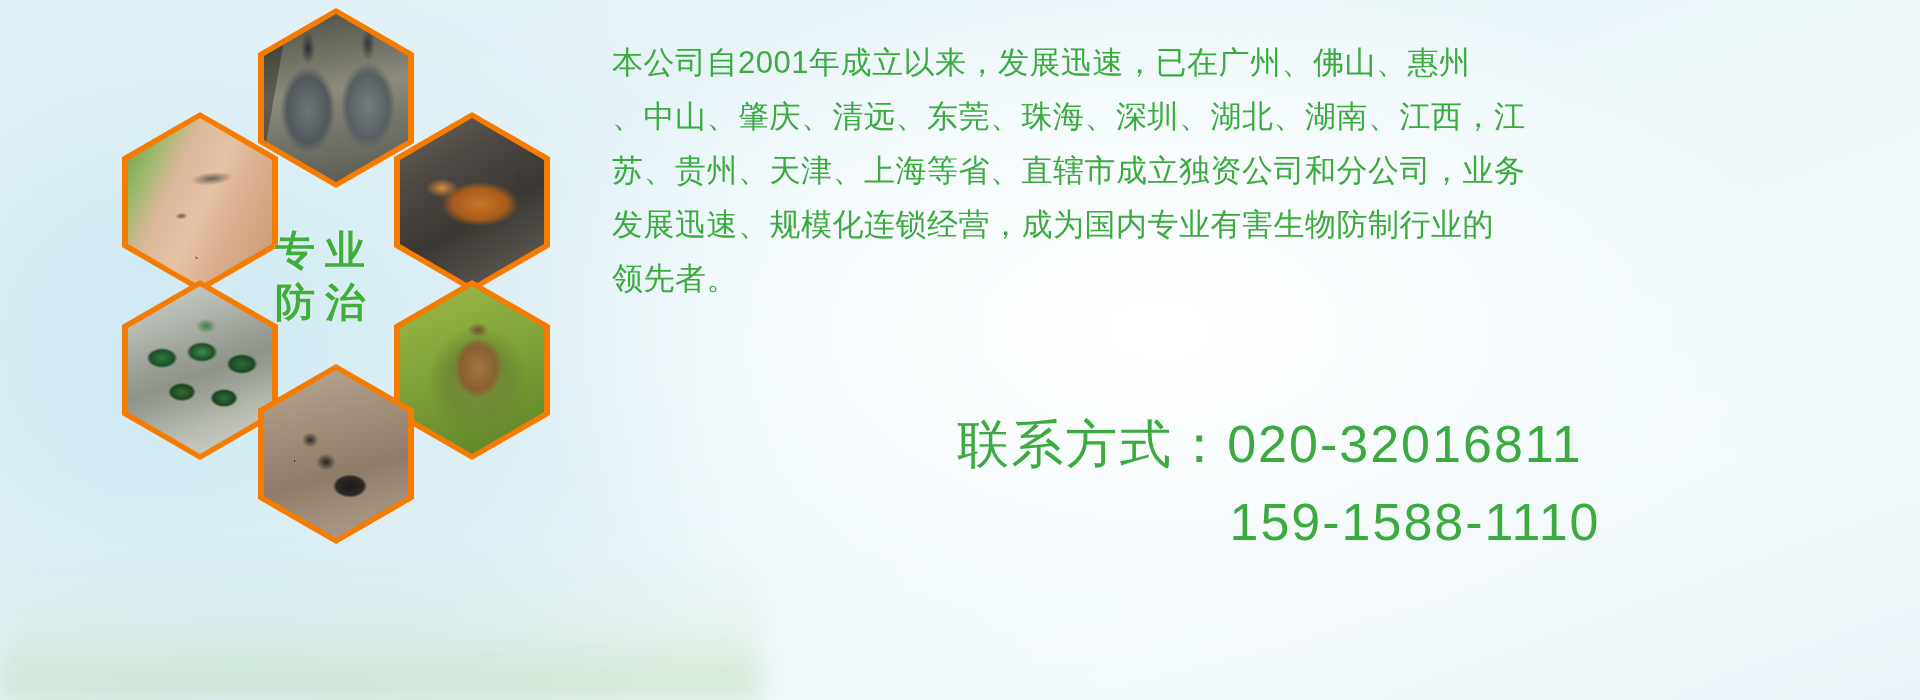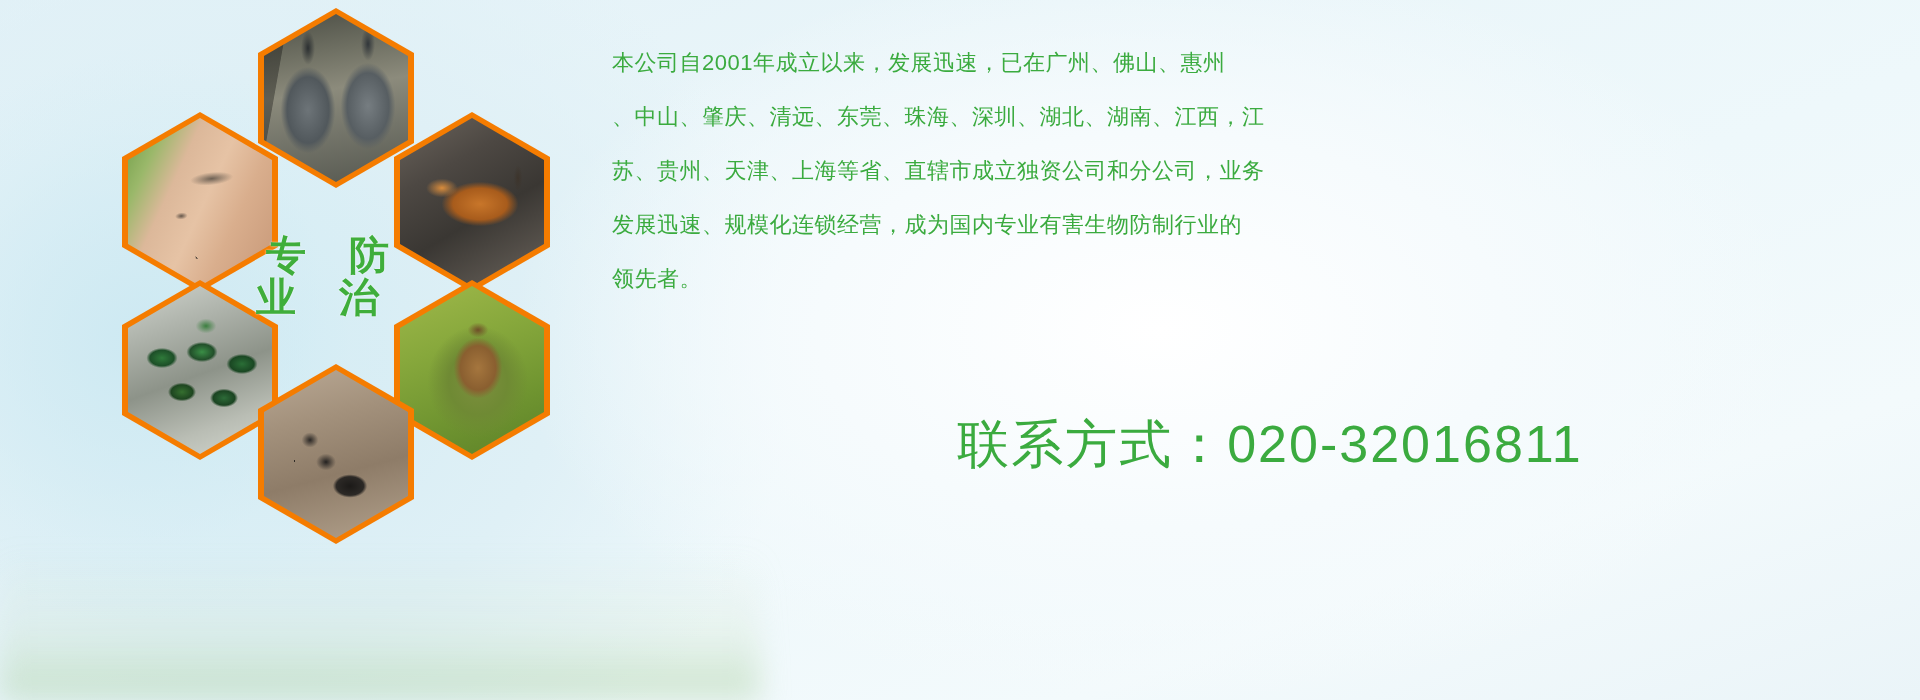--- a/index.html
+++ b/index.html
@@ -53,23 +53,23 @@
   
   .hex.h-top    { left:172px;  top:0px;   }
   .hex.h-left   { left:36px;   top:104px; }
   .hex.h-right  { left:308px;  top:104px; }
   .hex.h-bleft  { left:36px;   top:272px; }
   .hex.h-bright { left:308px;  top:272px; }
   .hex.h-bottom { left:172px;  top:356px; }
 
   
   .hex-center{
-    position:absolute; left:170px; top:178px;
+    position:absolute; left:156px; top:178px;
     width:156px; height:180px;
-    display:flex; flex-direction:row; align-items:center; justify-content:center;
+    display:flex; flex-direction:column; align-items:center; justify-content:center;
     gap:10px;
     z-index:5;
   }
   .hex-center span{
     color:#3fae3b;
     font-size:40px;
     font-weight:bold;
     letter-spacing:10px;
     text-indent:10px;
     line-height:1.05;
@@ -149,21 +149,21 @@
       radial-gradient(ellipse 11px 10px at 46px 70px, #2a2725 0%, rgba(42,39,37,0) 76%),
       linear-gradient(58deg, rgba(30,28,26,.85) 0 2%, rgba(0,0,0,0) 2%) no-repeat 30px 52px/54px 40px;
   }
 
   
   #copy{
     position:absolute; left:612px; top:36px; width:1290px;
   }
   .para{
     color:#3bab3f;
-    font-size:22px;
+    font-size:31px;
     line-height:54px;
     letter-spacing:.5px;
     font-weight:500;
     white-space:nowrap;
   }
 
   #contact{
     position:absolute; left:620px; top:405px; width:1300px;
     color:#3bab3f;
     text-align:center;
@@ -232,15 +232,16 @@
   <div id="copy">
     <div class="para l1">本公司自2001年成立以来，发展迅速，已在广州、佛山、惠州</div>
     <div class="para">、中山、肇庆、清远、东莞、珠海、深圳、湖北、湖南、江西，江</div>
     <div class="para">苏、贵州、天津、上海等省、直辖市成立独资公司和分公司，业务</div>
     <div class="para">发展迅速、规模化连锁经营，成为国内专业有害生物防制行业的</div>
     <div class="para">领先者。</div>
   </div>
 
   <div id="contact">
     <div class="contact-line">联系方式：020-32016811</div>
+    <div class="contact-line indent">159-1588-1110</div>
   </div>
 
 </div>
 
 </body></html>

